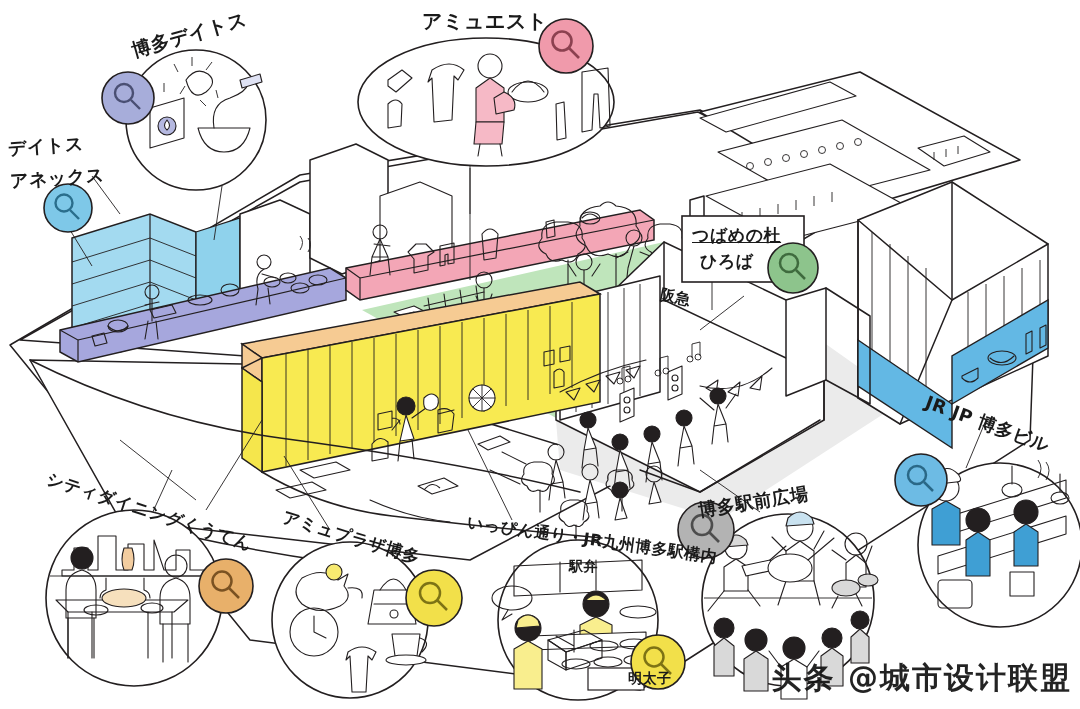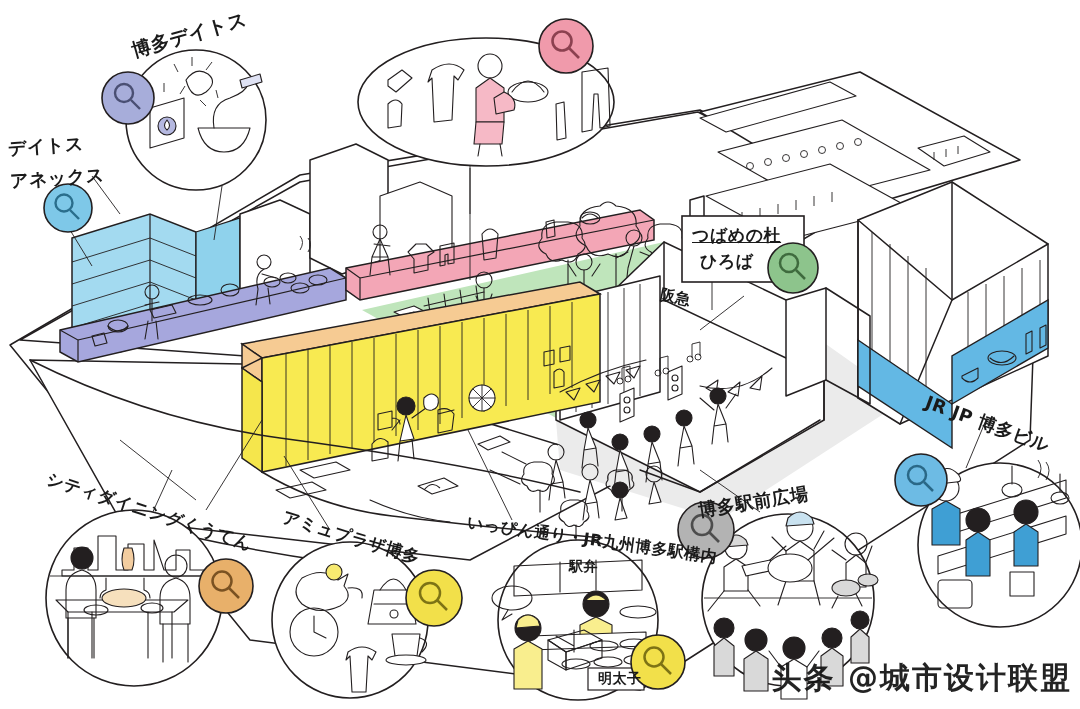--- a/index.html
+++ b/index.html
@@ -592,34 +592,35 @@
         </g>
     </g>
 
   </svg>
 
   <div class="lbl" style="left:130px;top:22px;font-size:19px;transform:rotate(-16deg);">博多デイトス</div>
 
   <div class="lbl" style="left:8px;top:134px;font-size:18px;transform:rotate(-4deg);">デイトス</div>
   <div class="lbl" style="left:10px;top:166px;font-size:18px;transform:rotate(-4deg);">アネックス</div>
 
+  <div class="lbl" style="left:422px;top:8px;font-size:20px;">アミュエスト</div>
 
   <div class="lbl" style="left:692px;top:224px;font-size:17px;text-decoration:underline;">つばめの杜</div>
   <div class="lbl" style="left:700px;top:250px;font-size:17px;text-align:center;">ひろば</div>
 
   <div class="lbl" style="left:922px;top:412px;font-size:18px;transform:rotate(20deg);">JR JP 博多ビル</div>
 
   <div class="lbl" style="left:42px;top:500px;font-size:17px;transform:rotate(18deg);">シティダイニングくうてん</div>
 
   <div class="lbl" style="left:280px;top:526px;font-size:17px;transform:rotate(17deg);">アミュプラザ博多</div>
 
   <div class="lbl" style="left:466px;top:530px;font-size:16px;transform:rotate(8deg);">いっぴん通り・JR九州博多駅構内</div>
 
   <div class="lbl" style="left:698px;top:490px;font-size:18px;transform:rotate(-9deg);">博多駅前広場</div>
 
   <div class="lbl" style="left:660px;top:288px;font-size:15px;transform:rotate(12deg);">阪急</div>
 
   <div class="lbl" style="left:534px;top:558px;font-size:14px;margin-left:35px;">駅弁</div>
-  <div class="lbl" style="left:598px;top:670px;font-size:14px;">明太子</div>
+  <div class="lbl" style="left:628px;top:670px;font-size:14px;">明太子</div>
 
   <div class="wm">头条 @城市设计联盟</div>
 
 </div>
 
 </body></html>

